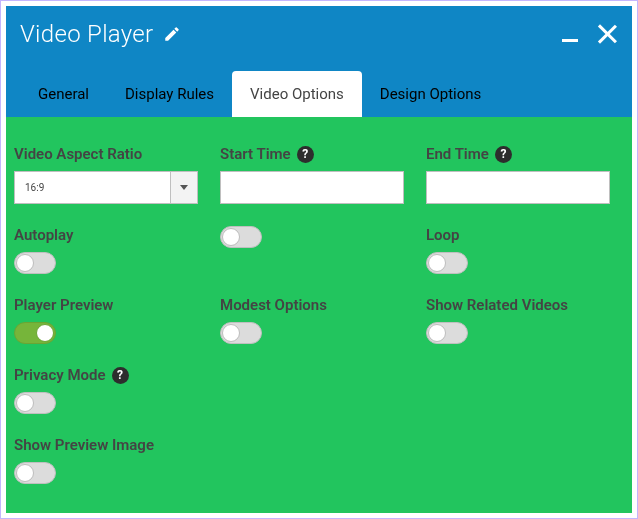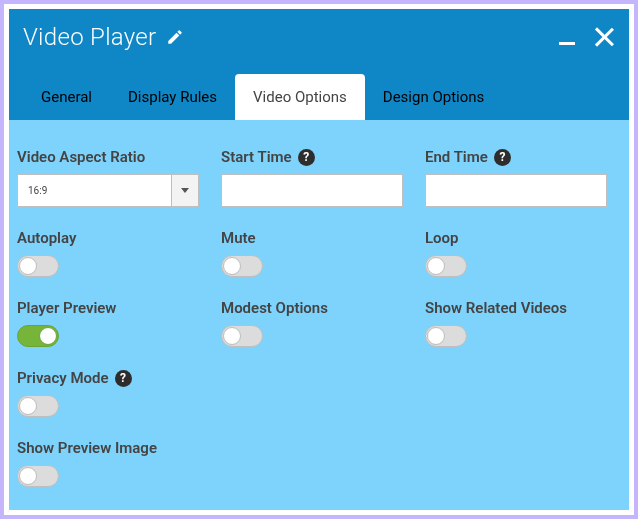--- a/index.html
+++ b/index.html
@@ -5,21 +5,21 @@
   * { box-sizing: border-box; }
   html, body {
     margin: 0; padding: 0;
     font-family: -apple-system, BlinkMacSystemFont, "Segoe UI", Roboto, Arial, sans-serif;
     background: #fff;
     color: #444;
   }
   .window {
     width: 638px;
     height: 519px;
-    border: 4px solid #c4b5fd;
+    border: 1px solid #c4b5fd;
     background: #fff;
     position: relative;
     padding: 5px;
   }
   .inner {
     width: 100%;
     height: 100%;
     position: relative;
   }
   .header {
@@ -89,21 +89,21 @@
     background: #fff;
     color: #444;
     border-top-left-radius: 4px;
     border-top-right-radius: 4px;
   }
 
   .body {
     position: relative;
     height: calc(100% - 111px);
     overflow-y: scroll;
-    background: #7dd3fc;
+    background: #22c55e;
   }
   .body-content {
     padding: 28px 22px 10px 8px;
   }
   .grid {
     display: grid;
     grid-template-columns: repeat(3, 1fr);
     column-gap: 22px;
     row-gap: 22px;
   }
@@ -252,21 +252,20 @@
         <input class="text-input" type="text" value="" style="">
       </div>
 
       <div>
         <div class="field-label">Autoplay</div>
         <div class="toggle">
                 <div class="knob"></div>
               </div>
       </div>
       <div>
-        <div class="field-label">Mute</div>
         <div class="toggle">
                 <div class="knob"></div>
               </div>
       </div>
       <div>
         <div class="field-label">Loop</div>
         <div class="toggle">
                 <div class="knob"></div>
               </div>
       </div>

